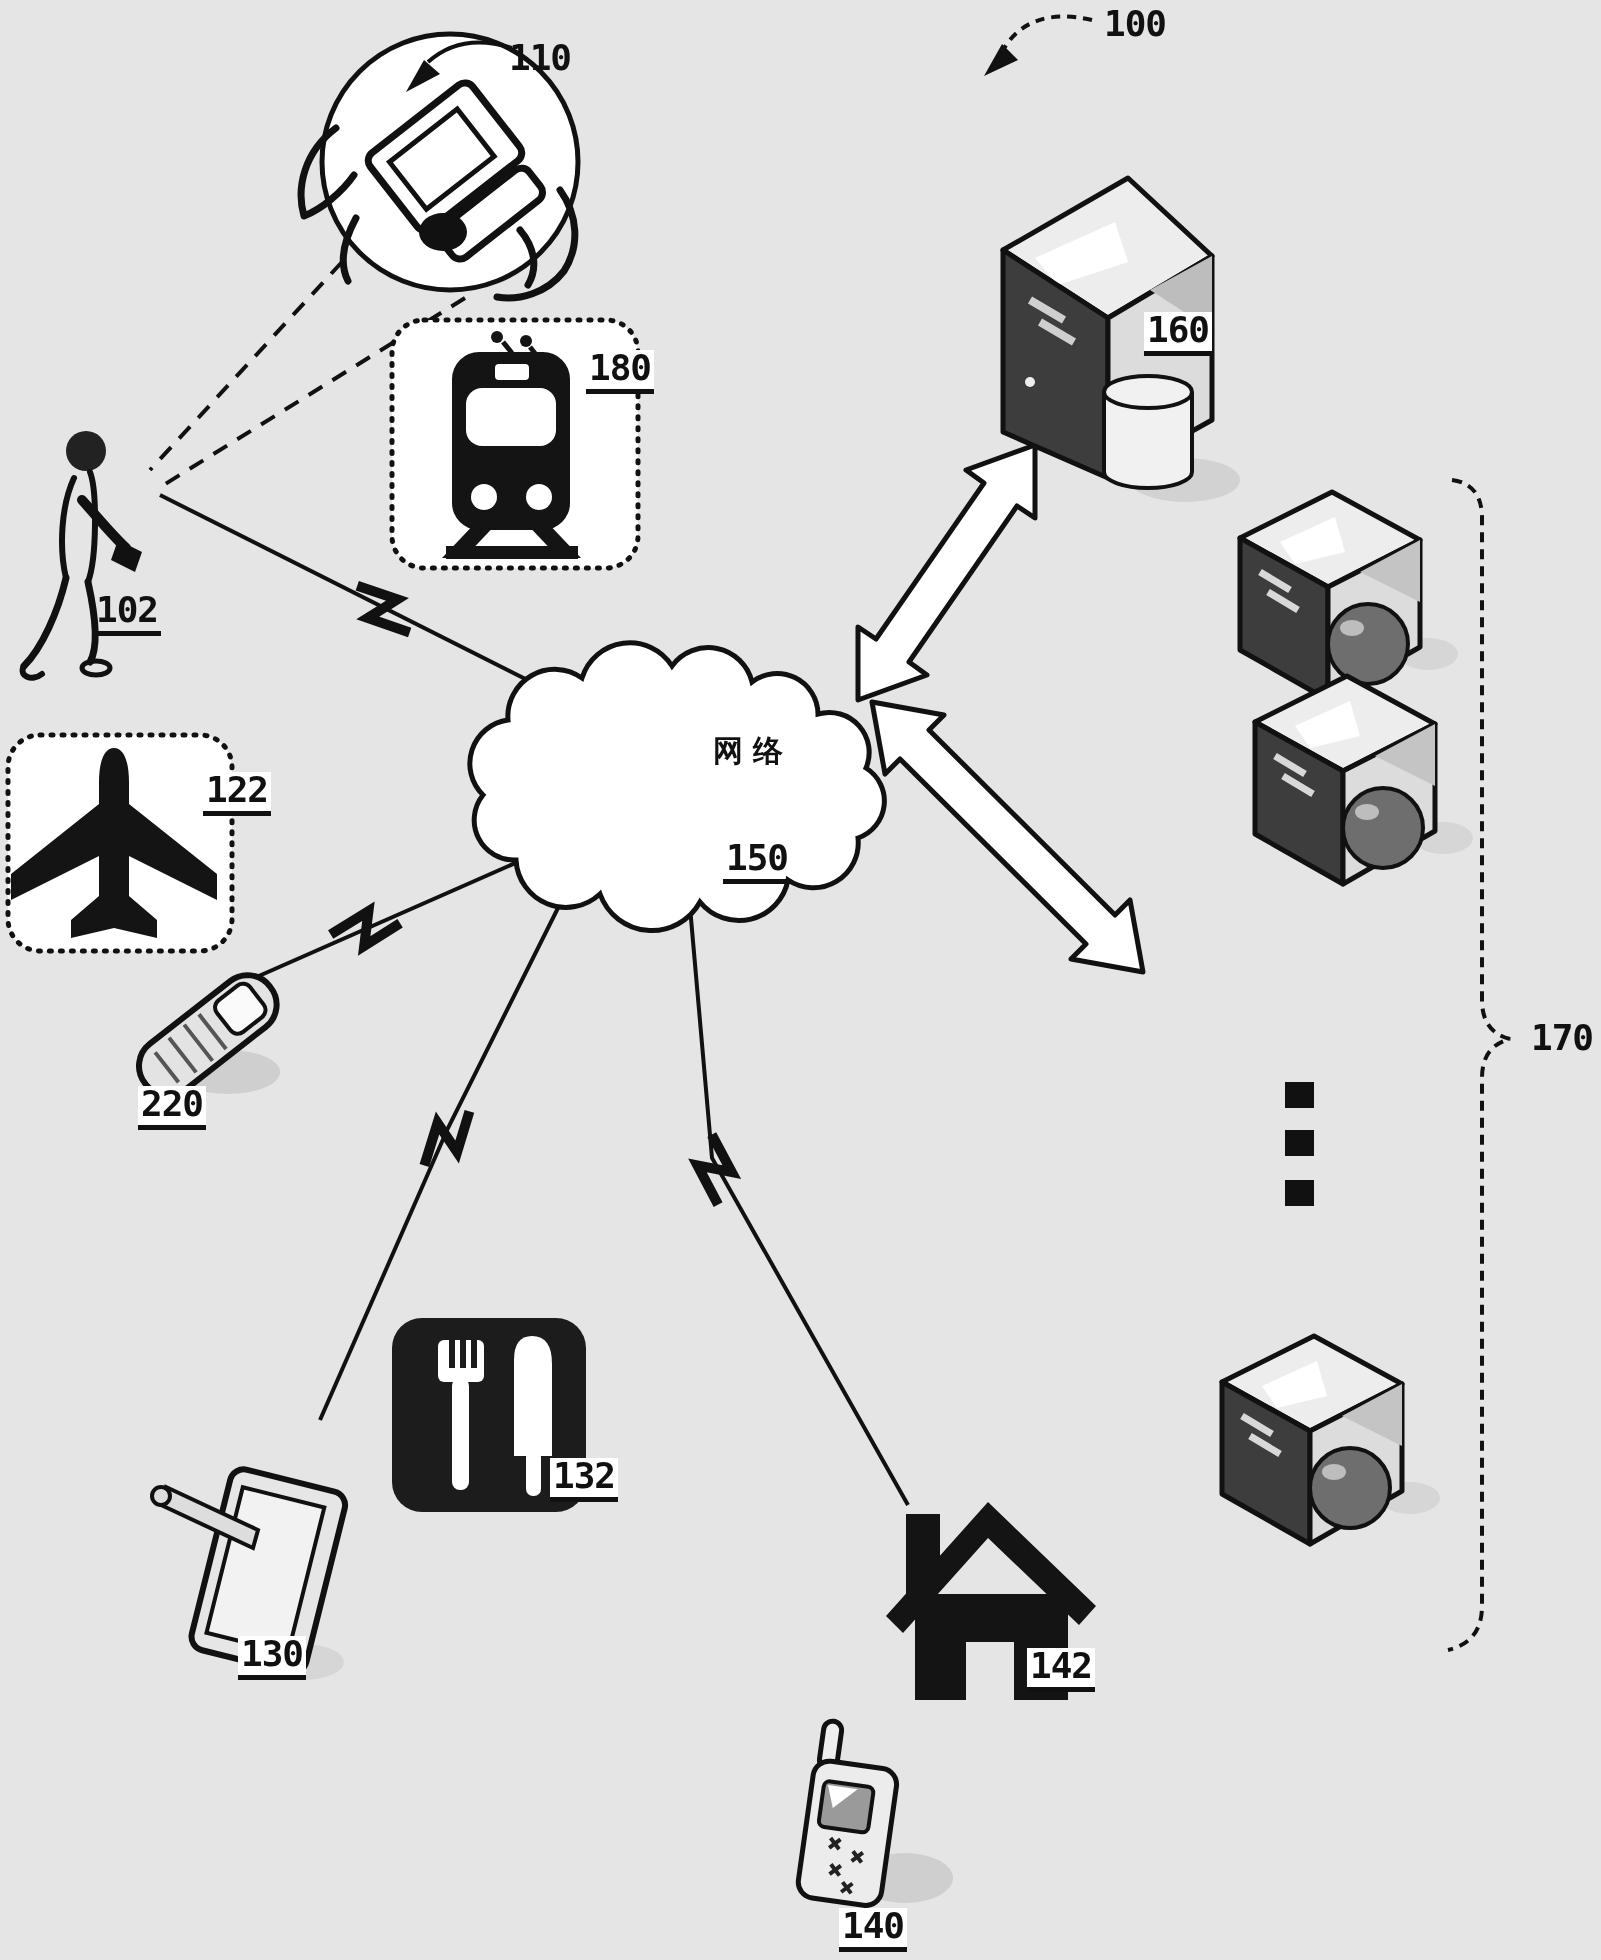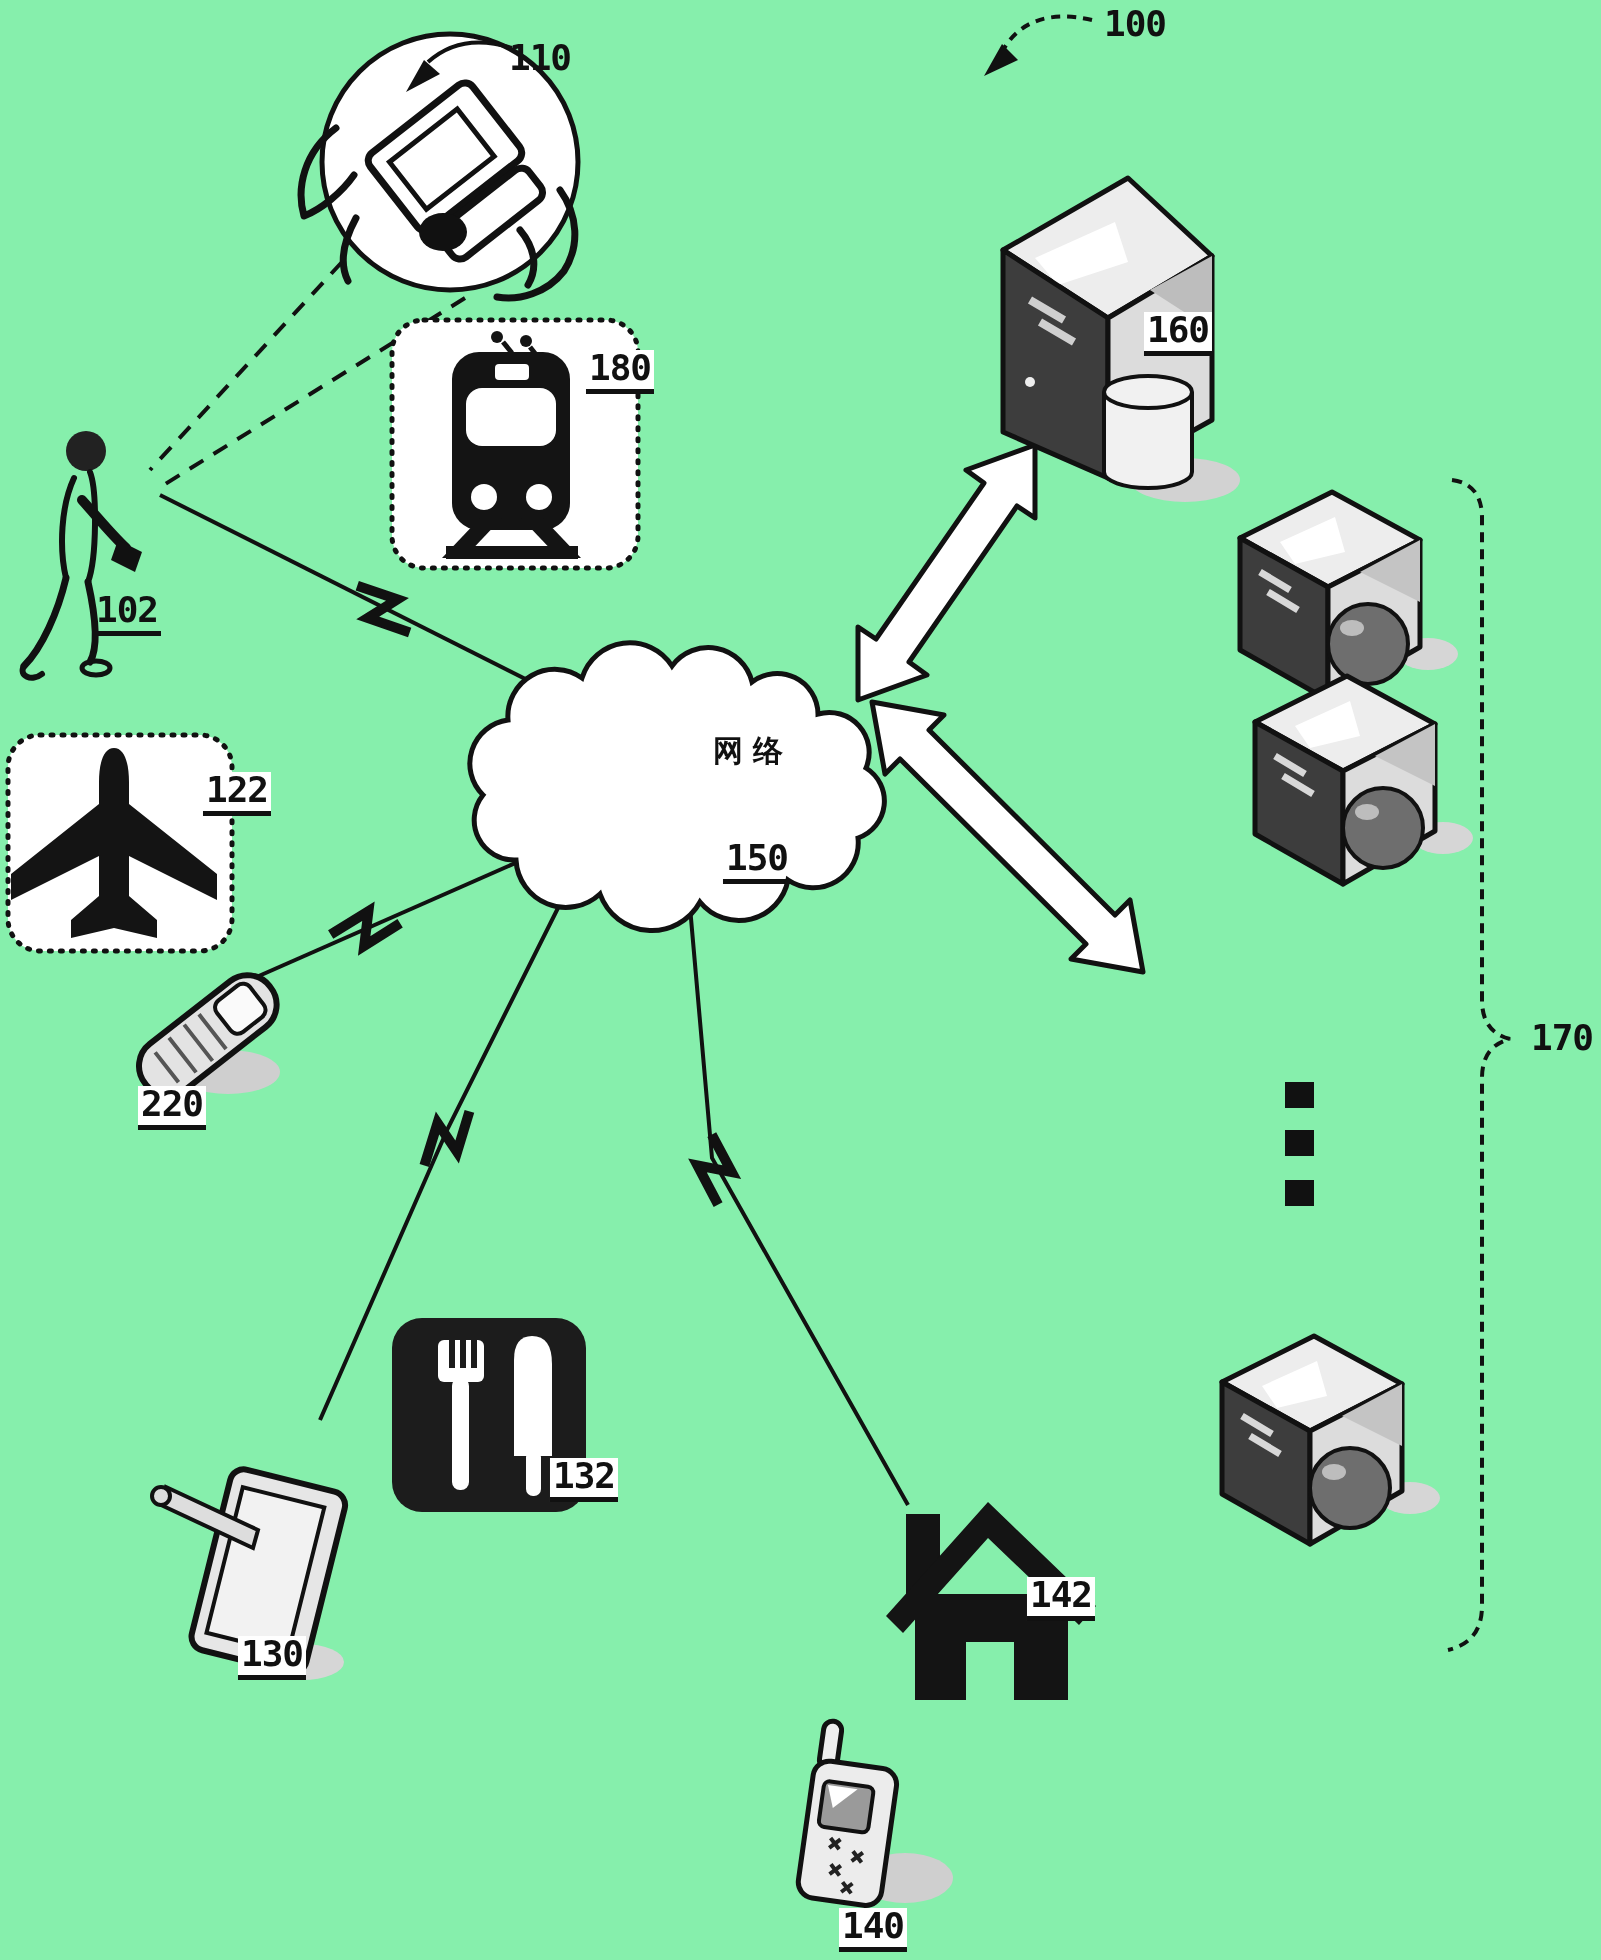--- a/index.html
+++ b/index.html
@@ -1,16 +1,16 @@
 <!DOCTYPE html>
 <html><head>
 <meta charset="utf-8">
 <style>
   html,body{margin:0;padding:0;background:#fff;}
-  #canvas{position:relative;width:1601px;height:1960px;background:#86efac;overflow:hidden;
+  #canvas{position:relative;width:1601px;height:1960px;background:#e5e5e5;overflow:hidden;
           font-family:"DejaVu Sans",sans-serif;color:#111;}
   #fig-svg{position:absolute;left:0;top:0;}
   .lbl{position:absolute;transform:translateX(-50%);
        font-family:"DejaVu Sans Mono",monospace;font-weight:700;font-size:36px;line-height:1;
        color:#111;letter-spacing:-1px;white-space:nowrap;}
   .ul{border-bottom:5px solid #111;padding:0 3px 3px 3px;}
   .bgw{background:#fff;}
   .cjk{font-family:"DejaVu Sans",sans-serif;font-weight:700;font-size:30px;letter-spacing:10px;}
 </style>
 </head>
@@ -204,16 +204,16 @@
 <div class="lbl ul" style="left:127px;top:592px;">102</div>
 <div class="lbl ul bgw" style="left:620px;top:350px;">180</div>
 <div class="lbl ul bgw" style="left:237px;top:772px;">122</div>
 <div class="lbl ul bgw" style="left:172px;top:1086px;">220</div>
 <div class="lbl cjk" style="left:753px;top:736px;">网络</div>
 <div class="lbl ul" style="left:757px;top:792px;margin-top:48px;">150</div>
 <div class="lbl ul bgw" style="left:1178px;top:312px;">160</div>
 <div class="lbl" style="left:1562px;top:1020px;">170</div>
 <div class="lbl ul bgw" style="left:584px;top:1458px;">132</div>
 <div class="lbl ul bgw" style="left:272px;top:1636px;">130</div>
-<div class="lbl ul bgw" style="left:1061px;top:1577px;">142</div>
+<div class="lbl ul bgw" style="left:1061px;top:1648px;">142</div>
 <div class="lbl ul bgw" style="left:873px;top:1908px;">140</div>
 
 </div>
 
 </body></html>

